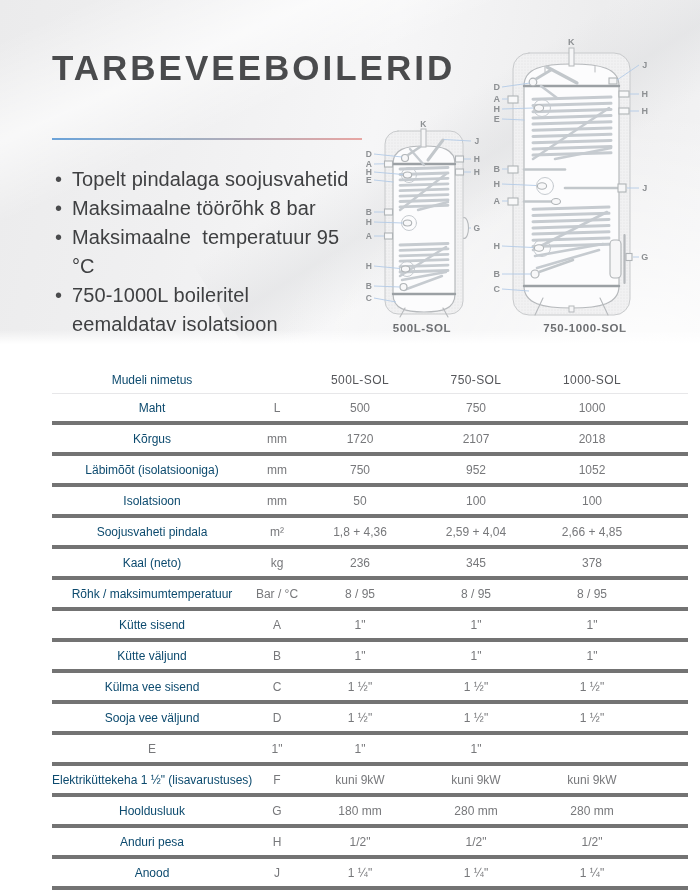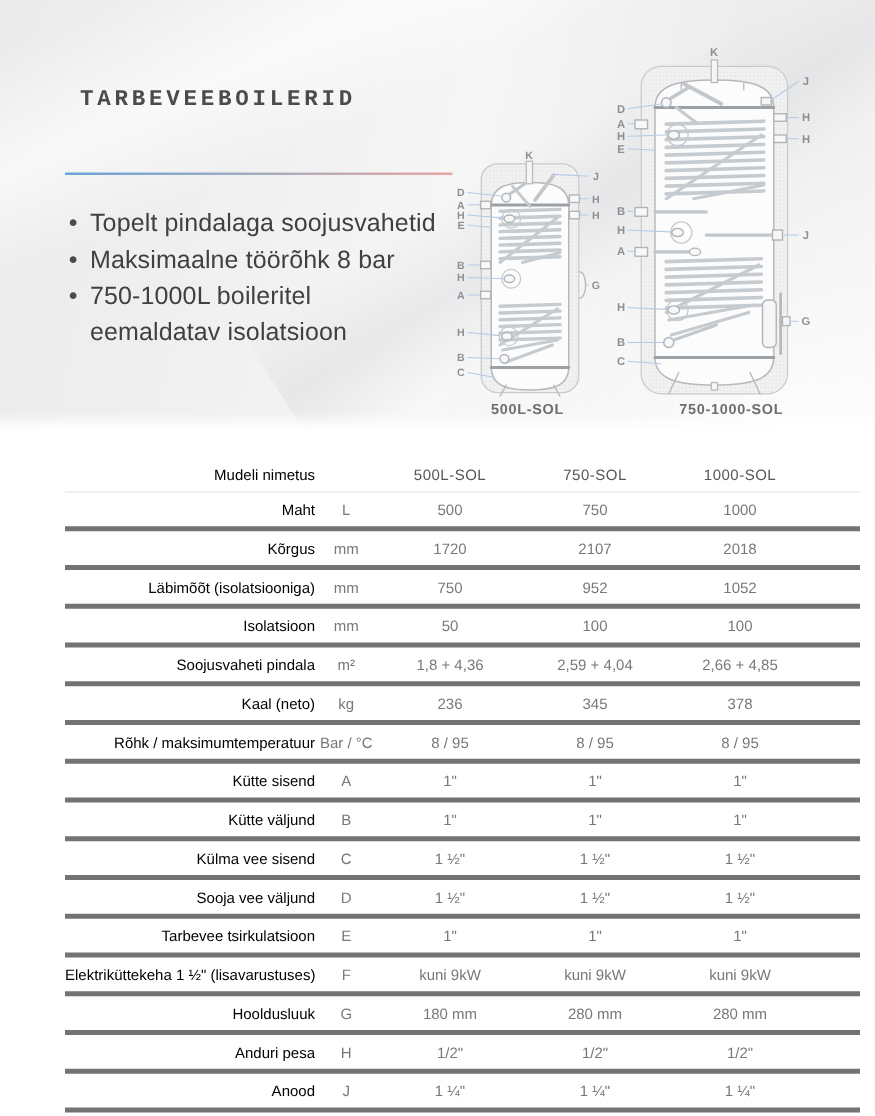--- a/index.html
+++ b/index.html
@@ -11,44 +11,44 @@
           radial-gradient(ellipse 620px 420px at 92% 108%, rgba(255,255,255,.95), rgba(255,255,255,0) 62%),
           linear-gradient(102deg,#ebebec 0%,#f0f0f1 28%,#f6f6f7 52%,#ededee 78%,#f3f3f4 100%);
         overflow:hidden;}
   .swirl{position:absolute;pointer-events:none;}
   .swirl1{left:-120px;top:-180px;width:700px;height:420px;transform:rotate(-24deg);
           background:linear-gradient(180deg,rgba(255,255,255,0) 30%,rgba(255,255,255,.65) 52%,rgba(255,255,255,0) 70%);}
   .swirl2{left:180px;top:-60px;width:620px;height:430px;transform:rotate(-32deg);
           background:linear-gradient(180deg,rgba(222,223,225,0) 35%,rgba(219,220,222,.5) 50%,rgba(222,223,225,0) 64%);}
   .hero-fade{position:absolute;left:0;bottom:0;width:100%;height:14px;
              background:linear-gradient(rgba(255,255,255,0),#fff);}
-  .title{position:absolute;left:52px;top:52px;margin:12px;
-         font-size:18px;line-height:32px;font-weight:700;letter-spacing:3px;
-         color:#4a4b4d;font-family:Liberation Mono, monospace;}
+  .title{position:absolute;left:52px;top:52px;margin:0;
+         font-size:35px;line-height:32px;font-weight:700;letter-spacing:3px;
+         color:#4a4b4d;}
   .accent-line{position:absolute;left:52px;top:138px;width:310px;height:2px;
                background:linear-gradient(90deg,#6ba3d9 0%,#a3aec0 48%,#e8a6a3 100%);}
   .bullets{position:absolute;left:54px;top:165px;width:300px;margin:0;padding:0;list-style:none;}
   .bullets li{position:relative;padding-left:18px;font-size:20px;line-height:29px;
               font-weight:500;color:#3f4042;letter-spacing:.1px;white-space:pre-wrap;}
   .bullets li::before{content:"\2022";position:absolute;left:1px;top:0;color:#4a4b4d;}
   
   .diag{position:absolute;}
   .diag-left{left:358px;top:118px;}
   .diag-right{left:485px;top:36px;}
   .diag-caption{position:absolute;text-align:center;font-size:11.5px;font-weight:700;
                 color:#6b6d70;letter-spacing:.6px;}
   .cap-left{left:358px;top:322px;width:128px;}
   .cap-right{left:485px;top:322px;width:200px;}
   
   .spec-table{position:absolute;left:52px;top:366px;width:636px;font-size:12px;color:#6d6e71;}
   .trow{display:grid;grid-template-columns:200px 50px 116px 116px 116px;height:27px;
         align-items:center;border-bottom:4px solid #737373;}
   .trow:last-child{border-bottom:none;}
   .c{overflow:hidden;white-space:nowrap;}
-  .c.label{color:#000000;text-align:right;}
+  .c.label{color:#0c4a6e;text-align:center;}
   .c.unit,.c.v{text-align:center;color:#77787b;}
   .trow.head{border-bottom:1px solid #e7e7e9;}
   .trow.head .c.model{font-weight:500;font-size:12px;letter-spacing:.4px;color:#55565a;}
   svg text{font-family:"Liberation Sans",sans-serif;}
 </style>
 </head>
 <body>
 
 <div class="page">
 
@@ -60,20 +60,21 @@
       </h1>
 
     <div class="accent-line"></div>
 
     <ul class="bullets">
   <li>Topelt pindalaga soojusvahetid</li>
 
 
   <li>Maksimaalne töörõhk 8 bar</li>
 
+  <li>Maksimaalne  temperatuur 95 °C</li>
 
   <li>750-1000L boileritel eemaldatav isolatsioon</li>
 </ul>
 
     <svg class="diag diag-left" width="128" height="210" viewBox="0 0 128 210">
       <defs>
         <pattern id="insL" width="3" height="3" patternUnits="userSpaceOnUse">
           <rect width="3" height="3" fill="#f1f1f2"></rect>
           <circle cx="1" cy="1" r="0.55" fill="#dedee0"></circle>
         </pattern>
@@ -366,21 +367,20 @@
 
   <div class="trow">
     <div class="c label">Sooja vee väljund</div>
     <div class="c unit">D</div>
     <div class="c v">1 ½"</div>
     <div class="c v">1 ½"</div>
     <div class="c v">1 ½"</div>
   </div>
 
   <div class="trow">
-    <div class="c label">Tarbevee tsirkulatsioon</div>
     <div class="c unit">E</div>
     <div class="c v">1"</div>
     <div class="c v">1"</div>
     <div class="c v">1"</div>
   </div>
 
   <div class="trow">
     <div class="c label">Elektriküttekeha 1 ½" (lisavarustuses)</div>
     <div class="c unit">F</div>
     <div class="c v">kuni 9kW</div>

